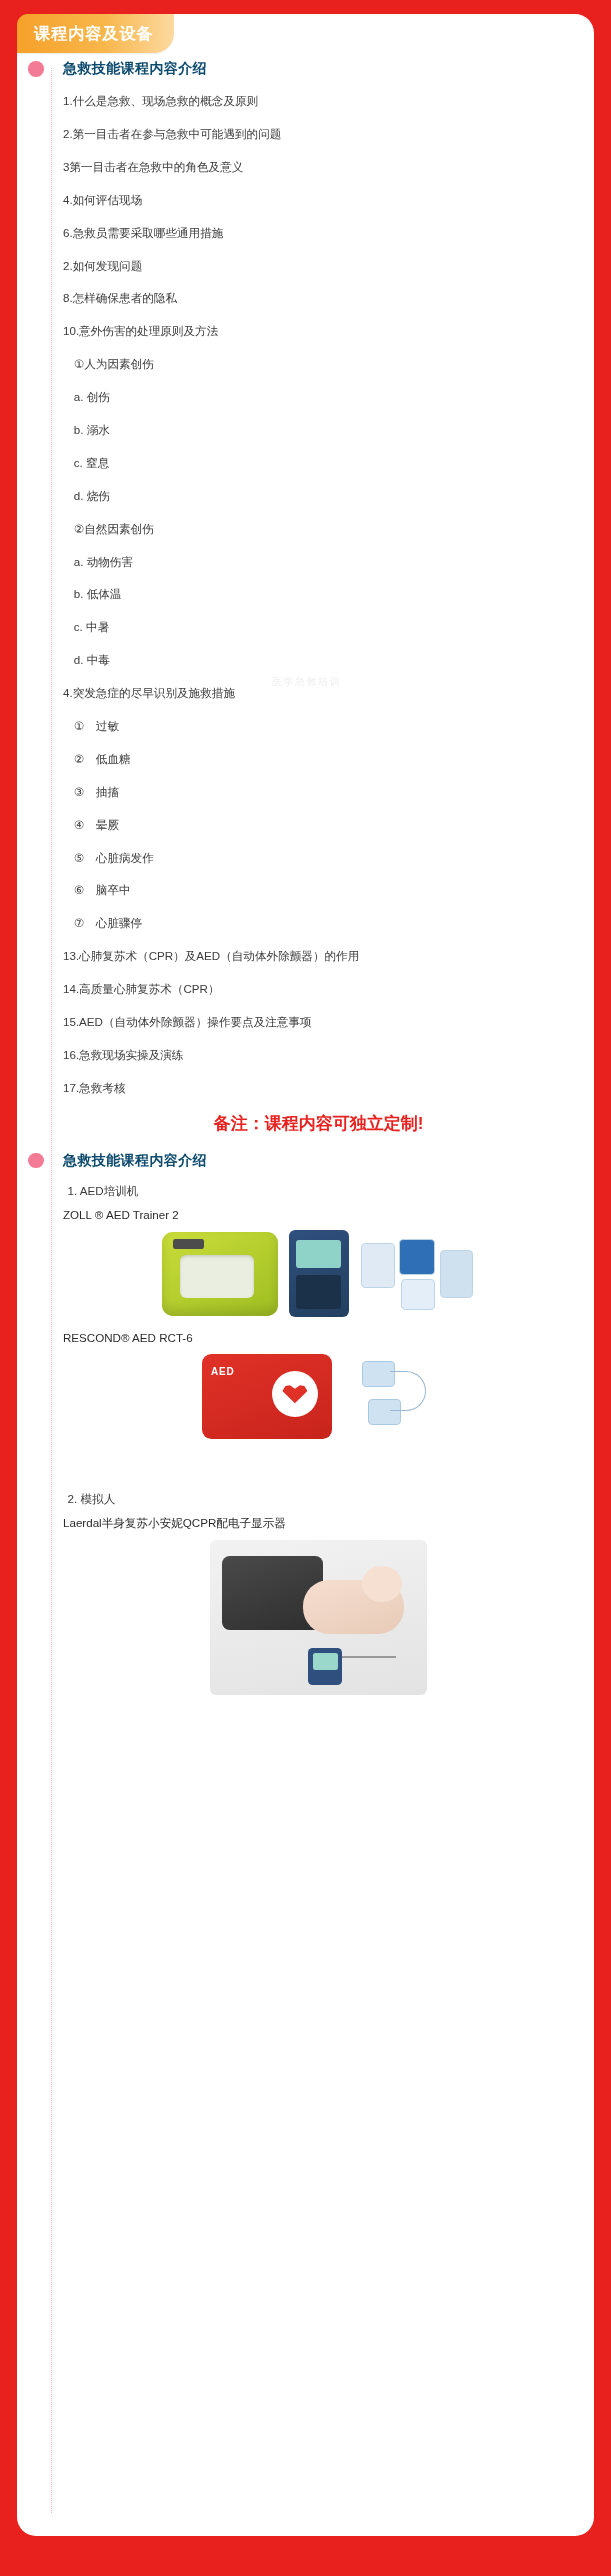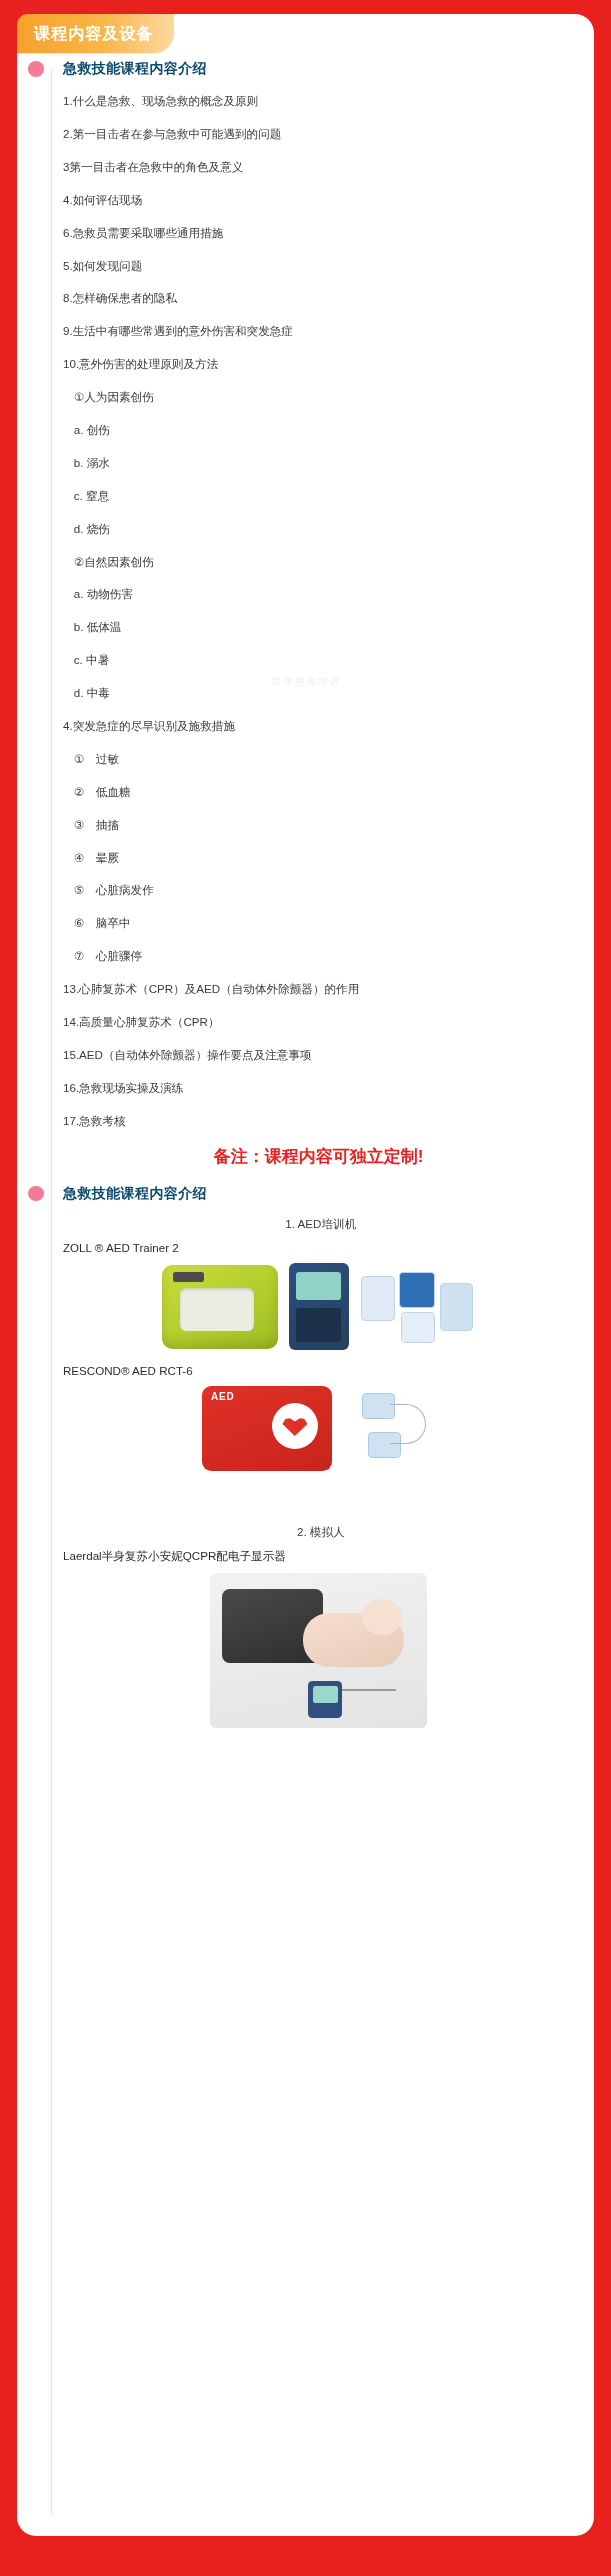--- a/index.html
+++ b/index.html
@@ -89,21 +89,20 @@
     font-size: 17px;
     font-weight: bold;
     text-align: center;
     margin: 6.2px 0 17px 0;
   }
   .equip-item {
     font-size: 11.6px;
     color: #3b3b3b;
     margin: 3.1px 0 9.3px 0;
     padding-left: 4.6px;
-    text-align: center;
   }
   .equip-caption {
     text-align: left;
     font-size: 11.6px;
     color: #2b2b2b;
     margin: 7.7px 0 9.3px 0;
   }
   .photo-row {
     display: flex;
     justify-content: center;
@@ -185,21 +184,21 @@
   .pad.p1 { left:1.5px; top:7.7px; width:34px; height:45px; background:#dfeaf5; }
   .pad.p2 { left:40px; top:3.1px; width:36px; height:36px; background:#2f6fb5; }
   .pad.p3 { left:42px; top:43px; width:34px; height:31px; background:#e3eef8; }
   .pad.p4 { left:81px; top:14px; width:32.5px; height:48px; background:#cfe0ef; }
   .aed-red {
     width: 130px; height: 85px;
     background: linear-gradient(160deg,#e03127 0%, #c8241c 100%);
     border-radius: 9.3px;
   }
   .aed-red .aedtxt {
-    position:absolute; left:9.3px; top:5px;
+    position:absolute; left:9.3px; top:12px;
     color:#ffffff; font-size:10px; font-weight:bold; letter-spacing:0.8px;
   }
   .aed-red .heart {
     position:absolute; right:14px; top:17px;
     width:46px; height:46px; border-radius:50%;
     background:#ffffff;
   }
   .aed-red .heart:after {
     content:"";
     position:absolute; left:10.8px; top:14px;
@@ -266,23 +265,22 @@
       <div class="section-head">
         <span class="dot"></span>
         <span class="section-title">急救技能课程内容介绍</span>
       </div>
 
       <div class="li">1.什么是急救、现场急救的概念及原则</div>
       <div class="li">2.第一目击者在参与急救中可能遇到的问题</div>
       <div class="li">3第一目击者在急救中的角色及意义</div>
       <div class="li">4.如何评估现场</div>
       <div class="li">6.急救员需要采取哪些通用措施</div>
-      <div class="li">5.如何发现问题</div>
+      <div class="li">2.如何发现问题</div>
       <div class="li">8.怎样确保患者的隐私</div>
-      <div class="li">9.生活中有哪些常遇到的意外伤害和突发急症</div>
       <div class="li">10.意外伤害的处理原则及方法</div>
       <div class="li circled">①人为因素创伤</div>
       <div class="li indent">a. 创伤</div>
       <div class="li indent">b. 溺水</div>
       <div class="li indent">c. 窒息</div>
       <div class="li indent">d. 烧伤</div>
       <div class="li circled">②自然因素创伤</div>
       <div class="li indent">a. 动物伤害</div>
       <div class="li indent">b. 低体温</div>
       <div class="li indent">c. 中暑</div>

